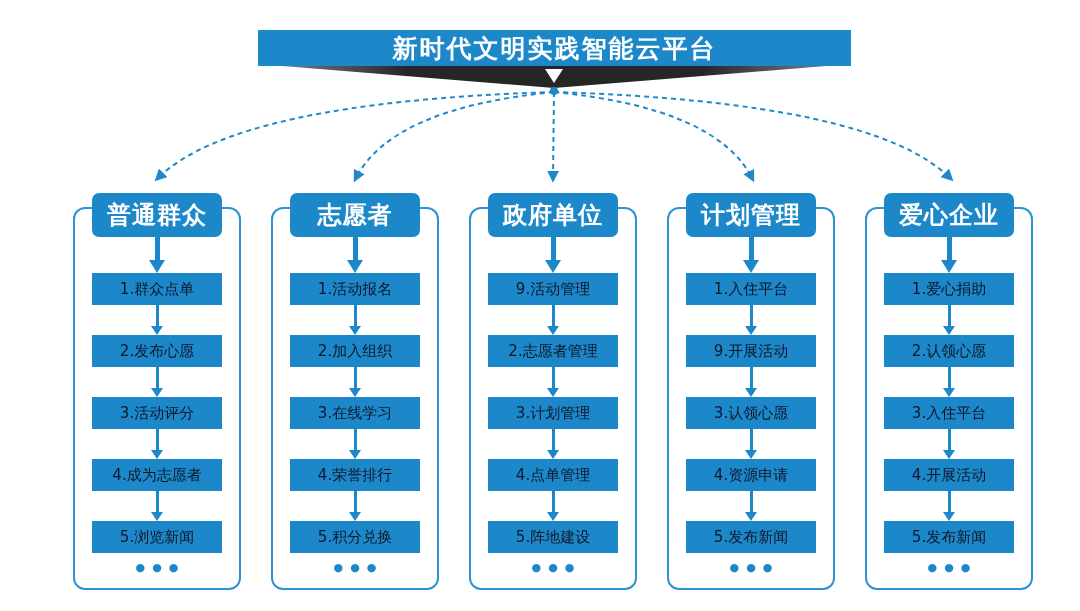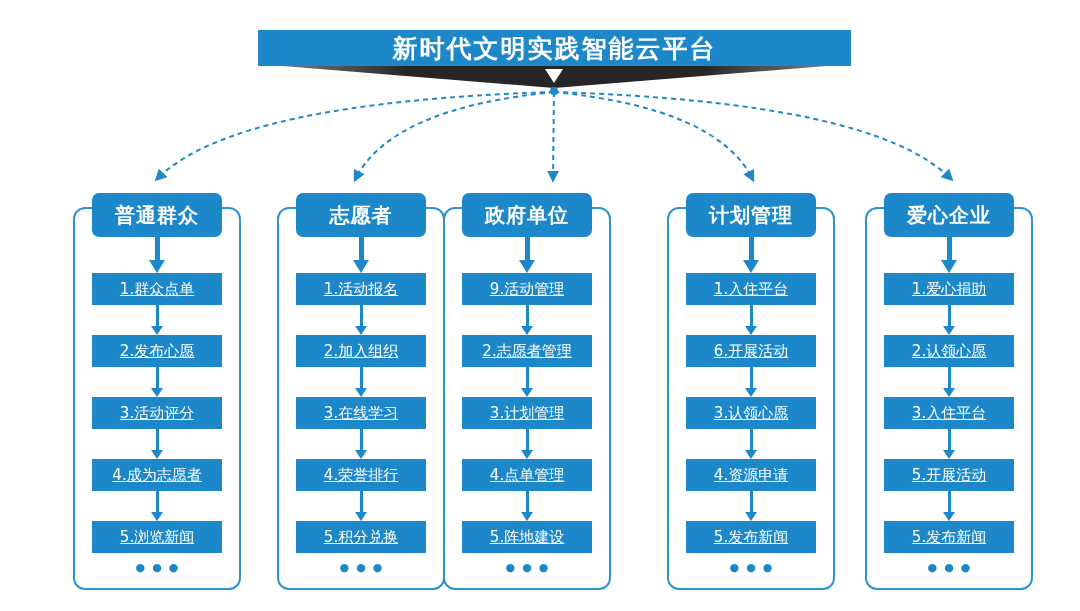--- a/index.html
+++ b/index.html
@@ -30,27 +30,27 @@
   .column { position:absolute; top:193px; width:170px; height:404px; z-index:2; }
   .col-border {
     position:absolute; left:1px; right:1px; top:14px; height:383px;
     border:2px solid #2e93d2; border-radius:12px; background:transparent;
   }
   .col-content {
     position:relative; display:flex; flex-direction:column; align-items:center;
   }
   .col-header {
     width:130px; height:44px; background:#1d88c9; border-radius:7px;
-    color:#ffffff; font-size:20px; font-weight:bold; letter-spacing:1px;
+    color:#ffffff; font-size:24px; font-weight:bold; letter-spacing:1px;
     display:flex; align-items:center; justify-content:center; white-space:nowrap;
   }
   .flow-step {
     width:130px; height:32px; background:#1d88c9;
-    color:#ffffff; font-size:15px;
-    display:flex; align-items:center; justify-content:center; white-space:nowrap;text-decoration:underline;
+    color:#0f172a; font-size:15px;
+    display:flex; align-items:center; justify-content:center; white-space:nowrap;
   }
   .arrow { display:flex; flex-direction:column; align-items:center; }
   .arrow .stem { width:5px; height:23px; background:#1d88c9; }
   .arrow .head {
     width:0; height:0;
     border-left:8px solid transparent; border-right:8px solid transparent;
     border-top:13px solid #1d88c9;
   }
   .arrow.small .stem { width:3px; height:21px; }
   .arrow.small .head {
@@ -121,21 +121,21 @@
       <div class="flow-step">4.成为志愿者</div>
       <div class="arrow small">
         <div class="stem"></div>
           <div class="head"></div>
         </div>
       <div class="flow-step">5.浏览新闻</div>
       <div class="dots">●●●</div>
     </div>
   </div>
 
-  <div class="column" style="left:276px">
+  <div class="column" style="left:270px">
     <div class="col-border"></div>
     <div class="col-content">
       <div class="col-header">志愿者</div>
       <div class="arrow">
         <div class="stem"></div>
           <div class="head"></div>
         </div>
       <div class="flow-step">1.活动报名</div>
       <div class="arrow small">
         <div class="stem"></div>
@@ -154,21 +154,21 @@
       <div class="flow-step">4.荣誉排行</div>
       <div class="arrow small">
         <div class="stem"></div>
           <div class="head"></div>
         </div>
       <div class="flow-step">5.积分兑换</div>
       <div class="dots">●●●</div>
     </div>
   </div>
 
-  <div class="column" style="left:442px">
+  <div class="column" style="left:468px">
     <div class="col-border"></div>
     <div class="col-content">
       <div class="col-header">政府单位</div>
       <div class="arrow">
         <div class="stem"></div>
           <div class="head"></div>
         </div>
       <div class="flow-step">9.活动管理</div>
       <div class="arrow small">
         <div class="stem"></div>
@@ -200,21 +200,21 @@
       <div class="col-header">计划管理</div>
       <div class="arrow">
         <div class="stem"></div>
           <div class="head"></div>
         </div>
       <div class="flow-step">1.入住平台</div>
       <div class="arrow small">
         <div class="stem"></div>
           <div class="head"></div>
         </div>
-      <div class="flow-step">6.开展活动</div>
+      <div class="flow-step">9.开展活动</div>
       <div class="arrow small">
         <div class="stem"></div>
           <div class="head"></div>
         </div>
       <div class="flow-step">3.认领心愿</div>
       <div class="arrow small">
         <div class="stem"></div>
           <div class="head"></div>
         </div>
       <div class="flow-step">4.资源申请</div>
@@ -243,21 +243,21 @@
       <div class="flow-step">2.认领心愿</div>
       <div class="arrow small">
         <div class="stem"></div>
           <div class="head"></div>
         </div>
       <div class="flow-step">3.入住平台</div>
       <div class="arrow small">
         <div class="stem"></div>
           <div class="head"></div>
         </div>
-      <div class="flow-step">5.开展活动</div>
+      <div class="flow-step">4.开展活动</div>
       <div class="arrow small">
         <div class="stem"></div>
           <div class="head"></div>
         </div>
       <div class="flow-step">5.发布新闻</div>
       <div class="dots">●●●</div>
     </div>
   </div>
 
 </div>

